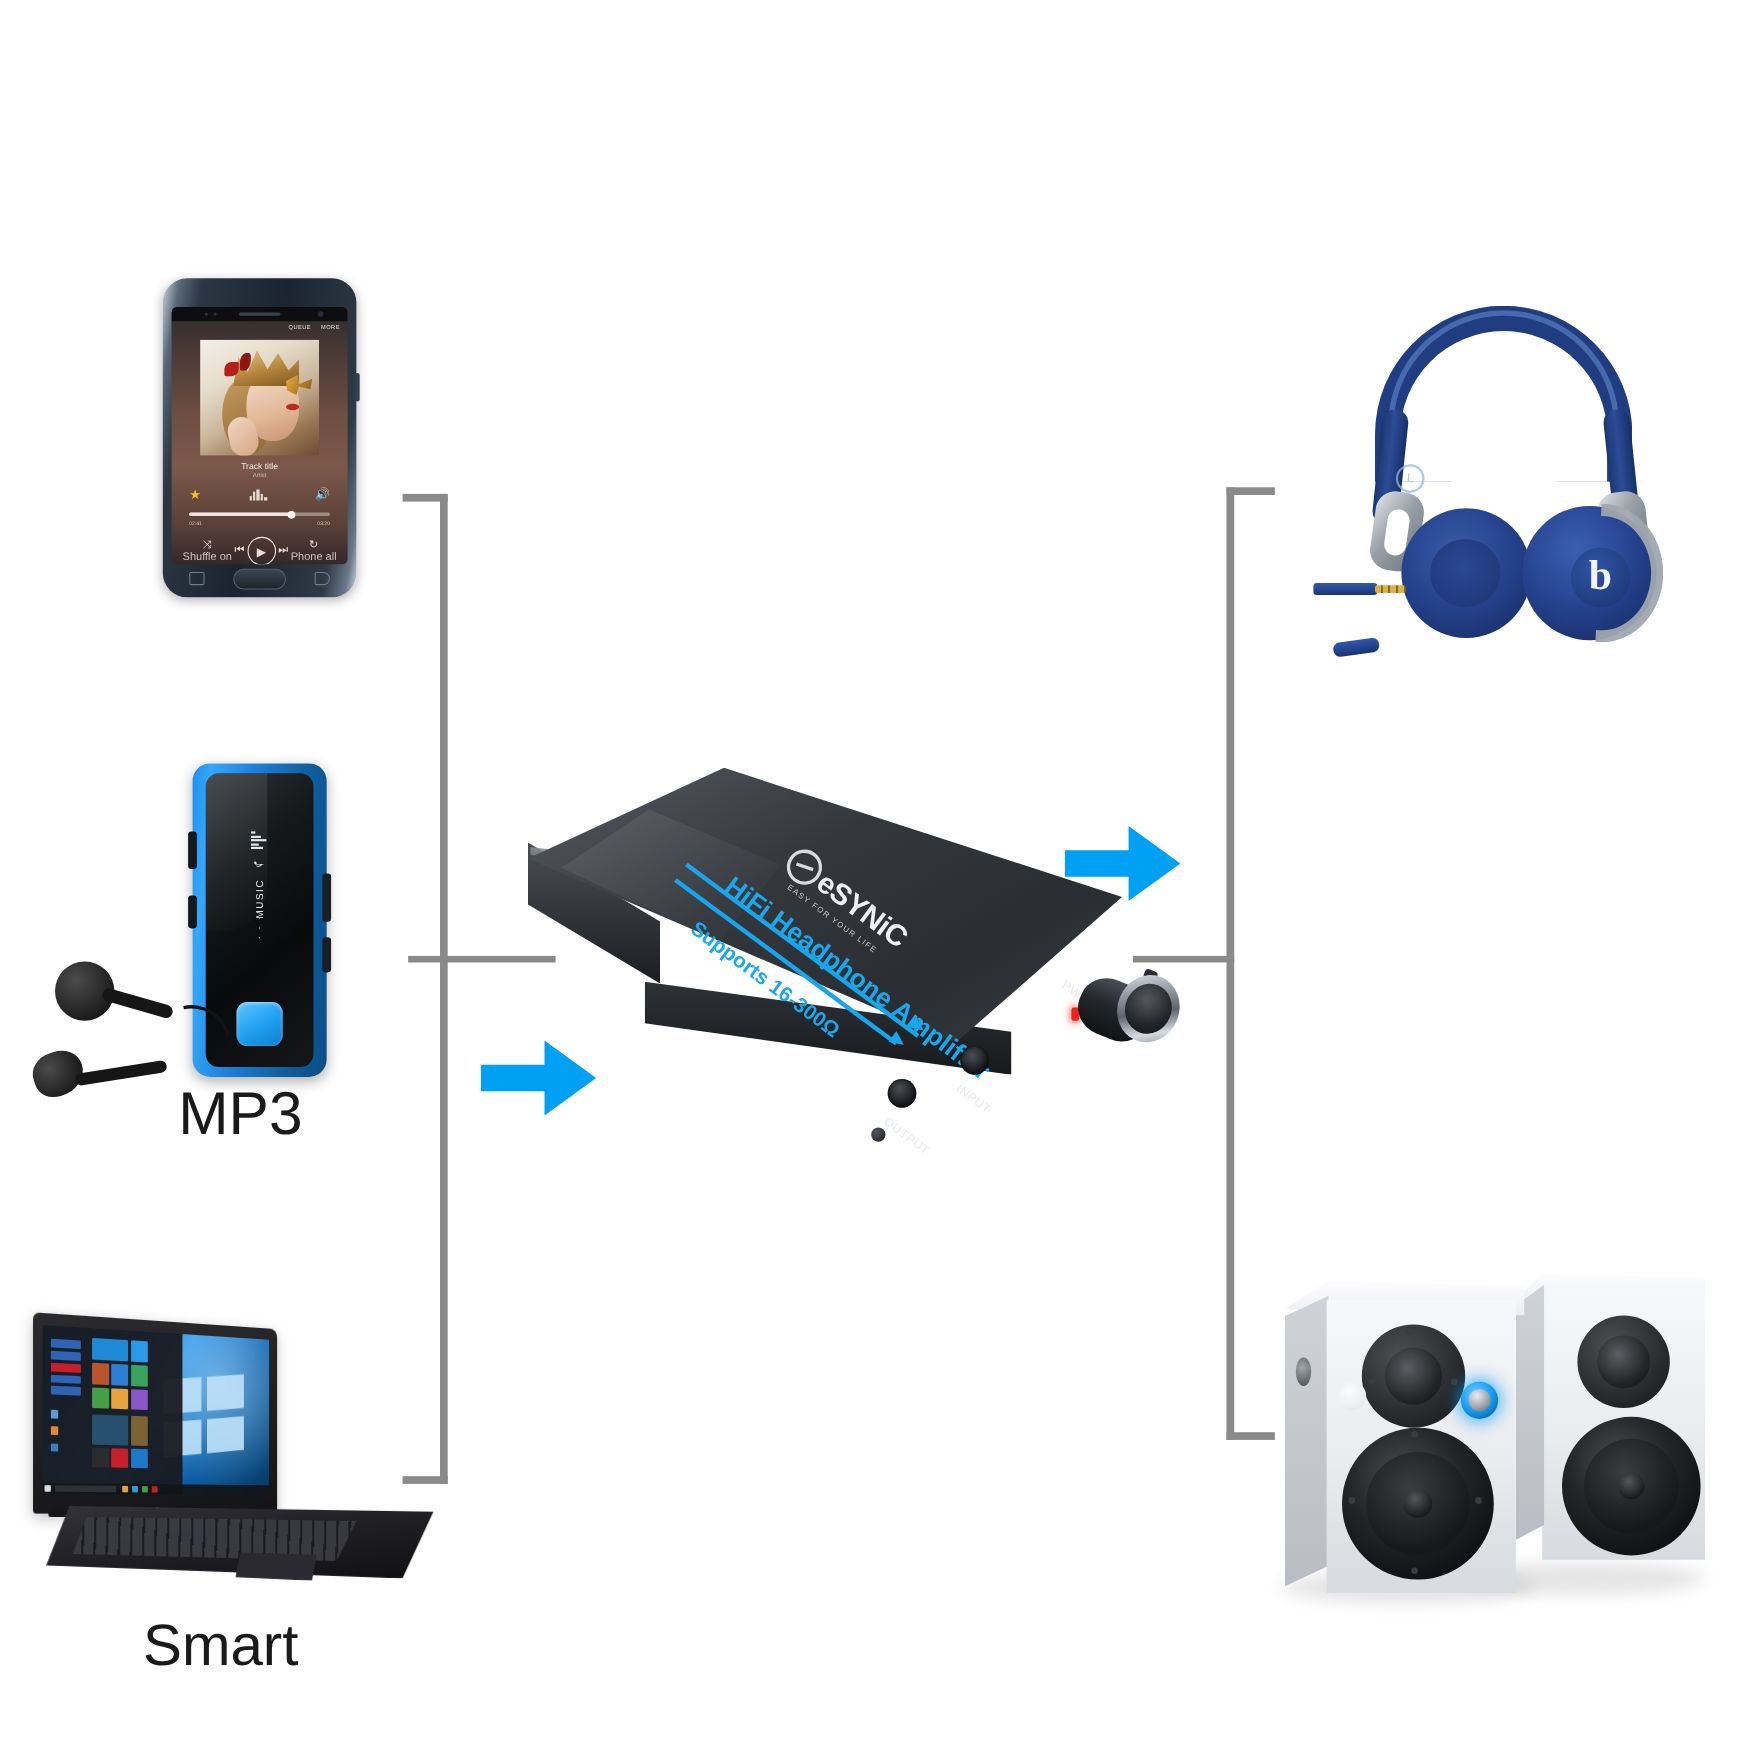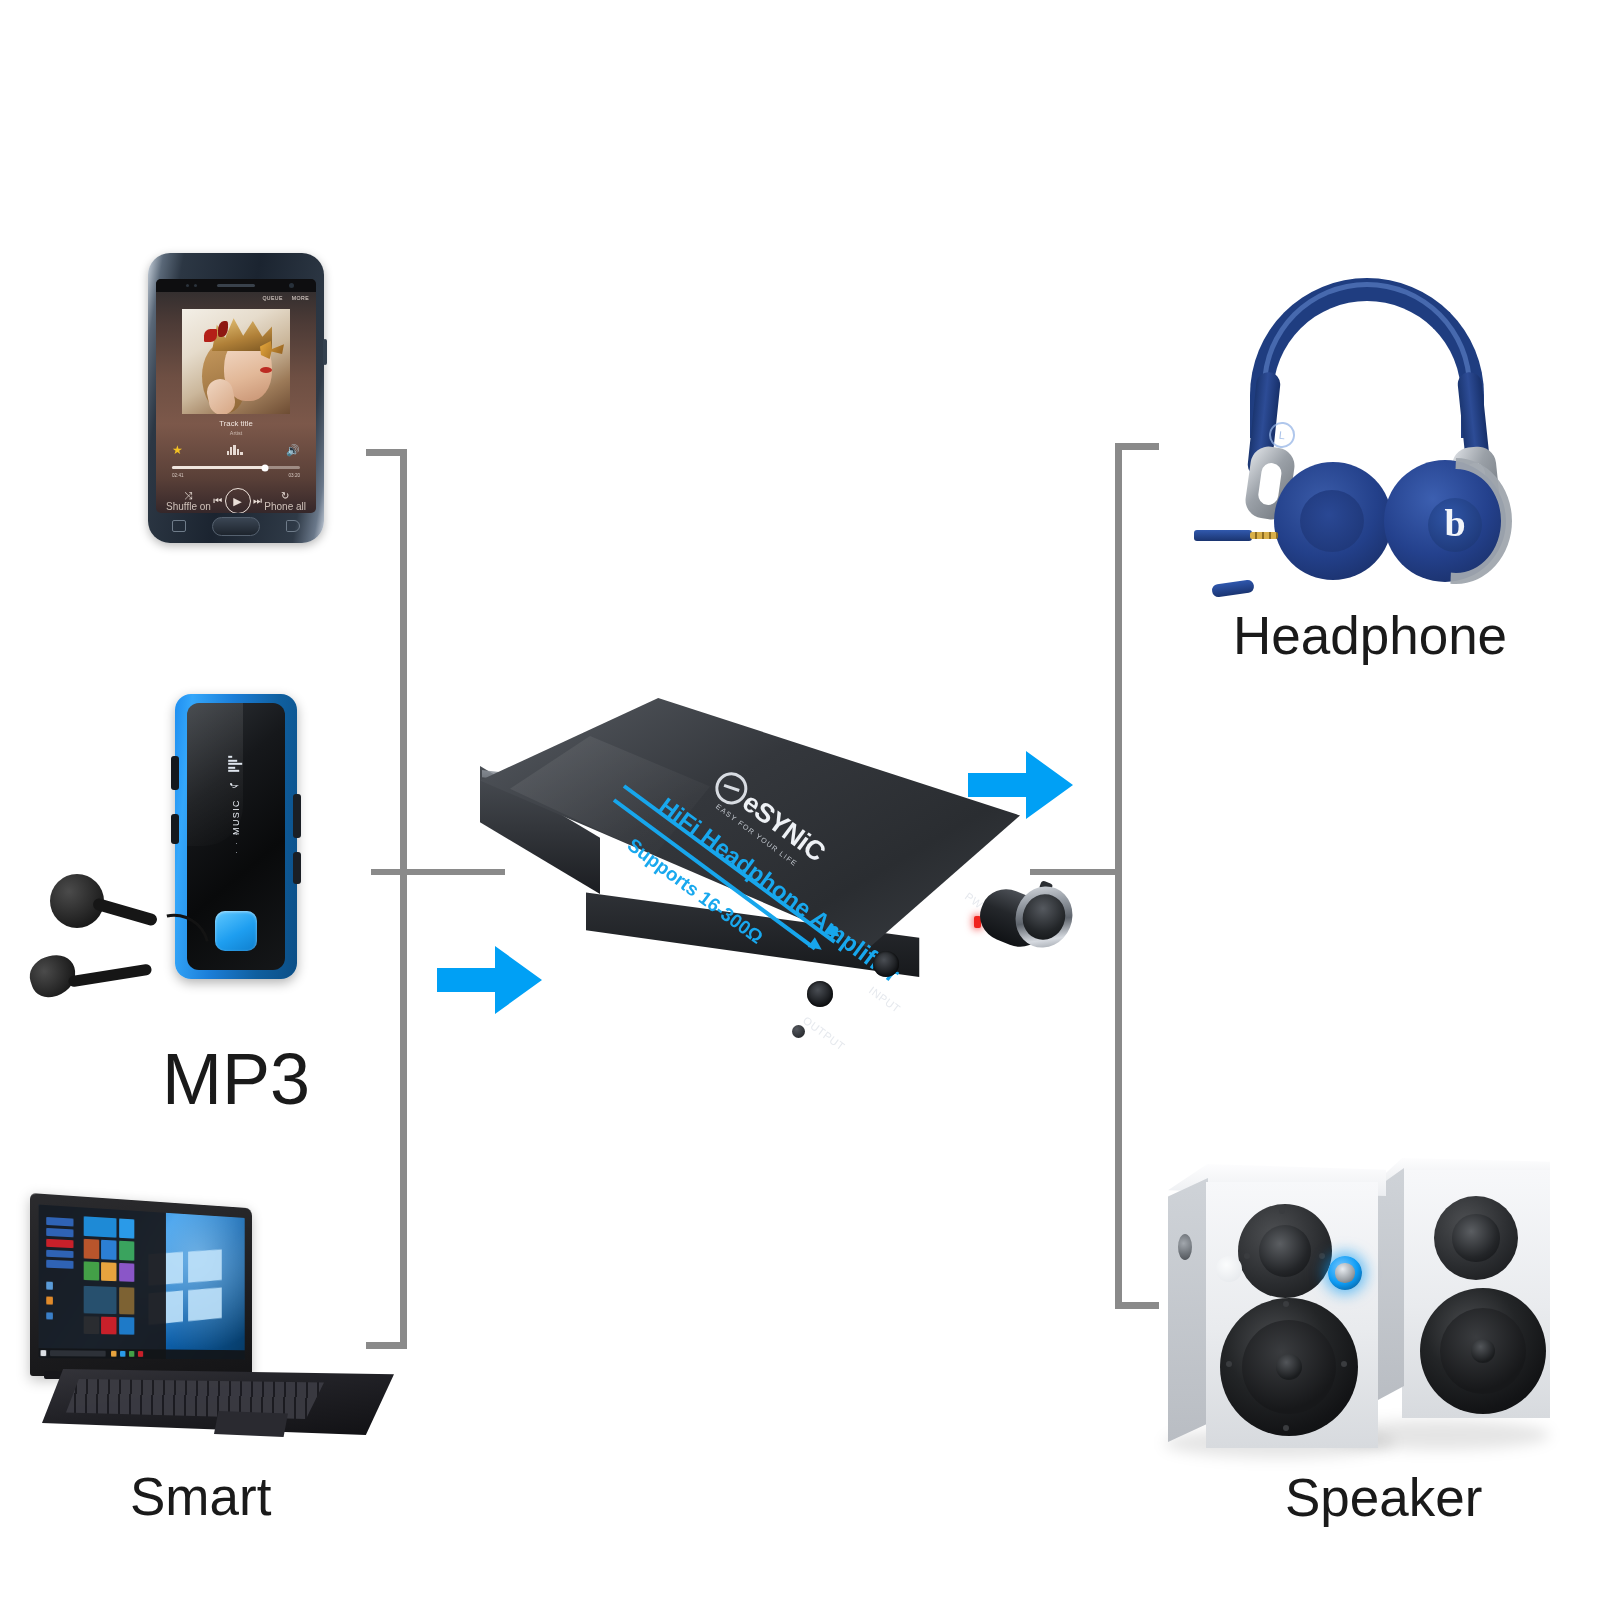--- a/index.html
+++ b/index.html
@@ -10,21 +10,21 @@
   
   .banner{position:absolute;background:#0d9cf5;color:#fff;display:flex;align-items:center;
           justify-content:center;font-weight:700;letter-spacing:.2px;white-space:nowrap;}
   #banner-1{left:207px;top:48px;width:1186px;height:78px;font-size:55px;}
   #banner-2{left:337px;top:145px;width:928px;height:74px;font-size:52px;}
 
   
   .caption{position:absolute;color:#1a1a1a;font-weight:400;white-space:nowrap;
            font-family:"Liberation Sans",sans-serif;}
   #cap-phone{left:68px;top:549px;font-size:53px;}
-  #cap-mp3{left:162px;top:1038px;font-size:72px;text-align:center;}
+  #cap-mp3{left:162px;top:980px;font-size:55px;text-align:center;}
   #cap-laptop{left:130px;top:1466px;font-size:53px;}
   #cap-headphone{left:1233px;top:605px;font-size:53px;}
   #cap-speaker{left:1285px;top:1467px;font-size:53px;}
 
   
   .brkt{position:absolute;background:#8a8a8a;}
   #bl-vert{left:400px;top:449px;width:7px;height:900px;}
   #bl-top{left:366px;top:449px;width:41px;height:7px;}
   #bl-mid{left:371px;top:869px;width:134px;height:6px;}
   #bl-bot{left:366px;top:1342px;width:41px;height:7px;}
@@ -492,21 +492,20 @@
     <div class="hp-ring"></div>
     <div class="hp-b">
       <span>b</span>
     </div>
     <div class="hp-cable" style="left:-8px;top:250px;width:150px;height:70px;transform:rotate(-4deg);"></div>
     <div class="hp-cable" style="left:10px;top:300px;width:180px;height:64px;transform:rotate(4deg);"></div>
     <div class="hp-jack"></div>
     <div class="hp-jack-pin"></div>
     <div class="hp-mic"></div>
   </div>
-  <div class="caption" id="cap-headphone">Headphone</div>
 
   <div id="spk">
     <div class="sp-shadow" style="left:190px;top:290px;width:220px;height:30px;"></div>
 
     <div class="sp-box" style="left:238px;top:28px;width:172px;height:270px;">
       <div class="sp-topf" style="left:0;top:0;width:172px;height:26px;clip-path:polygon(14% 0,100% 14%,100% 100%,0 86%);"></div>
       <div class="sp-front" style="left:24px;top:12px;width:148px;height:248px;"></div>
       <div class="sp-side" style="left:0;top:10px;width:26px;height:232px;clip-path:polygon(0 8%,100% 0,100% 94%,0 100%);"></div>
       <div class="sp-tweeter" style="left:56px;top:38px;width:84px;height:84px;">
         <div class="sp-tw-in"></div>
@@ -536,15 +535,14 @@
         <div class="sp-wf-in">
           <div class="sp-dome"></div>
         </div>
         <div class="sp-screw" style="left:46%;top:2%;"></div>
         <div class="sp-screw" style="left:4%;top:46%;"></div>
         <div class="sp-screw" style="left:88%;top:46%;"></div>
         <div class="sp-screw" style="left:46%;top:92%;"></div>
       </div>
     </div>
   </div>
-  <div class="caption" id="cap-speaker">Speaker</div>
 
 </div>
 
 </body></html>

